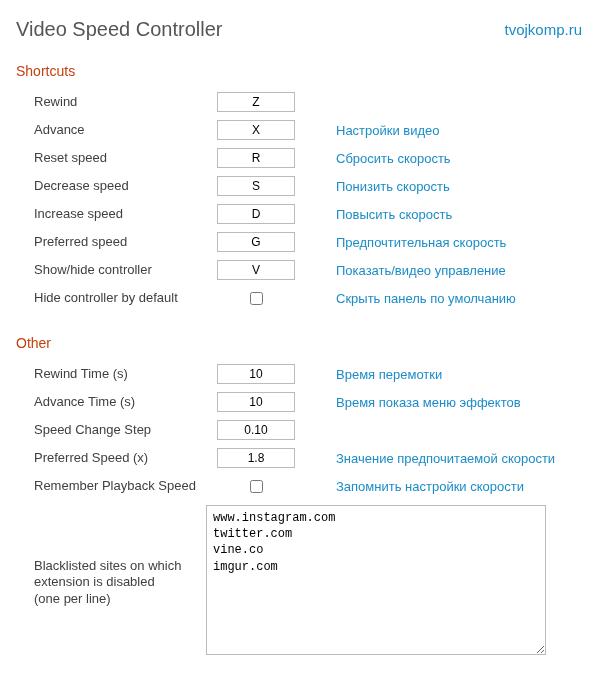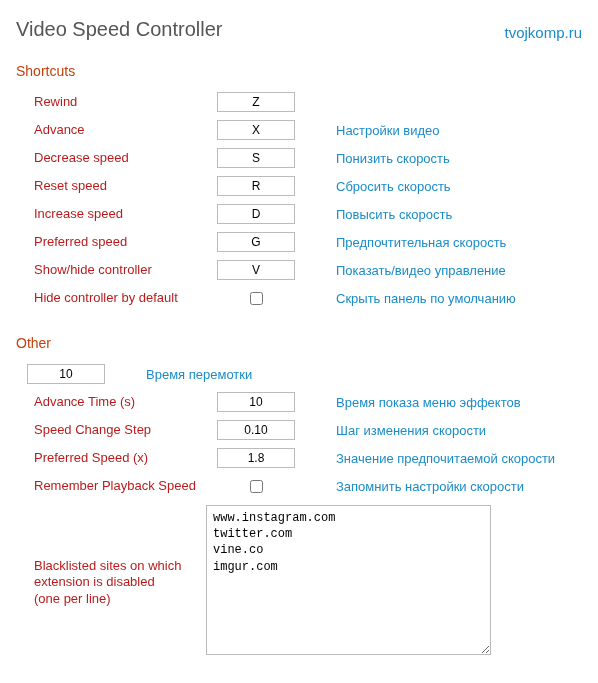--- a/index.html
+++ b/index.html
@@ -8,21 +8,21 @@
     padding: 18px 16px;
     font-family: Arial, Helvetica, sans-serif;
     font-size: 13px;
     color: #333;
     width: 598px;
     background: #fff;
   }
   .header {
     display: flex;
     justify-content: space-between;
-    align-items: flex-end;
+    align-items: center;
     margin-bottom: 22px;
   }
   .title {
     font-size: 20px;
     color: #555;
     font-weight: 400;
   }
   .brand {
     color: #1a8cc8;
     font-weight: 400;
@@ -36,21 +36,21 @@
   .rows { }
   .row {
     display: flex;
     align-items: center;
     min-height: 26px;
     margin-bottom: 2px;
   }
   .lbl {
     width: 190px;
     padding-left: 18px;
-    color: #b91c1c;
+    color: #404040;
     font-size: 13px;
     line-height: 1.25;
   }
   .ctrl {
     width: 100px;
     display: flex;
     justify-content: center;
   }
   .ctrl input[type="text"] {
     width: 78px;
@@ -75,21 +75,21 @@
     margin-top: 6px;
   }
   .row.textarea-row .lbl {
     padding-top: 2px;
   }
   .ta-wrap {
     flex: 1;
     padding-left: 0;
   }
   textarea {
-    width: 285px;
+    width: 340px;
     height: 150px;
     font-family: "Courier New", monospace;
     font-size: 12px;
     padding: 4px 6px;
     border: 1px solid #bbb;
     resize: both;
     line-height: 1.35;
   }
   .spacer { height: 14px; }
 </style>
@@ -110,32 +110,32 @@
       </div>
   </div>
   <div class="row">
     <div class="lbl">Advance</div>
     <div class="ctrl">
         <input type="text" value="X" style="">
       </div>
     <div class="hint">Настройки видео</div>
   </div>
   <div class="row">
+    <div class="lbl">Reset speed</div>
+    <div class="ctrl">
+        <input type="text" value="R" style="">
+      </div>
+    <div class="hint">Сбросить скорость</div>
+  </div>
+  <div class="row">
     <div class="lbl">Decrease speed</div>
     <div class="ctrl">
         <input type="text" value="S" style="">
       </div>
     <div class="hint">Понизить скорость</div>
-  </div>
-  <div class="row">
-    <div class="lbl">Reset speed</div>
-    <div class="ctrl">
-        <input type="text" value="R" style="">
-      </div>
-    <div class="hint">Сбросить скорость</div>
   </div>
   <div class="row">
     <div class="lbl">Increase speed</div>
     <div class="ctrl">
         <input type="text" value="D" style="">
       </div>
     <div class="hint">Повысить скорость</div>
   </div>
   <div class="row">
     <div class="lbl">Preferred speed</div>
@@ -158,38 +158,38 @@
       </div>
     <div class="hint">Скрыть панель по умолчанию</div>
   </div>
 </div>
 
 <div class="spacer"></div>
 
 <div class="section-h">Other</div>
 <div class="rows">
   <div class="row">
+    <div class="lbl">Rewind Time (s)</div>
     <div class="ctrl">
         <input type="text" value="10" style="">
       </div>
     <div class="hint">Время перемотки</div>
   </div>
   <div class="row">
     <div class="lbl">Advance Time (s)</div>
     <div class="ctrl">
         <input type="text" value="10" style="">
       </div>
     <div class="hint">Время показа меню эффектов</div>
   </div>
   <div class="row">
     <div class="lbl">Speed Change Step</div>
     <div class="ctrl">
         <input type="text" value="0.10" style="">
       </div>
-    <div class="hint">Шаг изменения скорости</div>
   </div>
   <div class="row">
     <div class="lbl">Preferred Speed (x)</div>
     <div class="ctrl">
         <input type="text" value="1.8" style="">
       </div>
     <div class="hint">Значение предпочитаемой скорости</div>
   </div>
   <div class="row">
     <div class="lbl">Remember Playback Speed</div>

